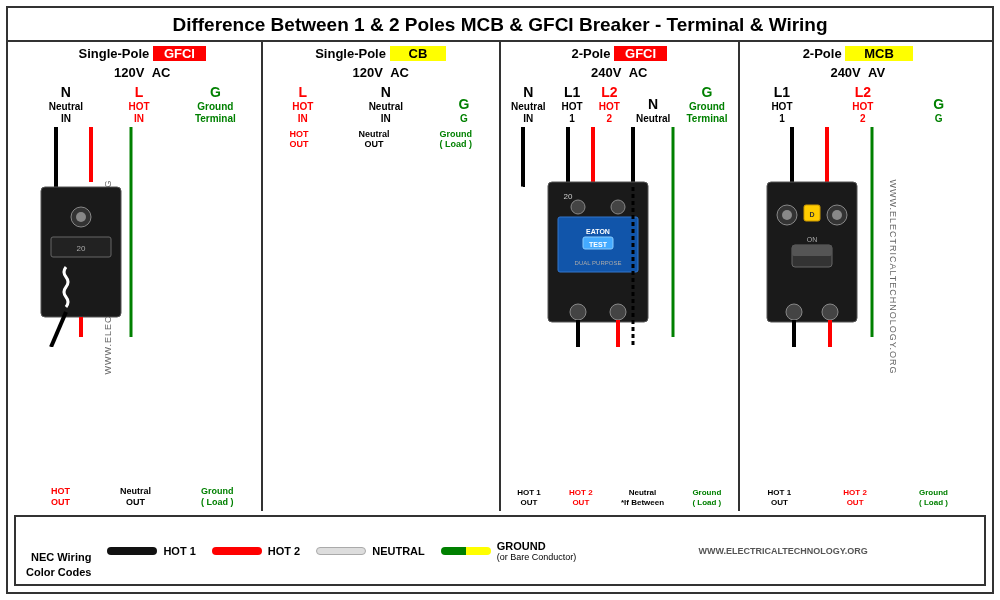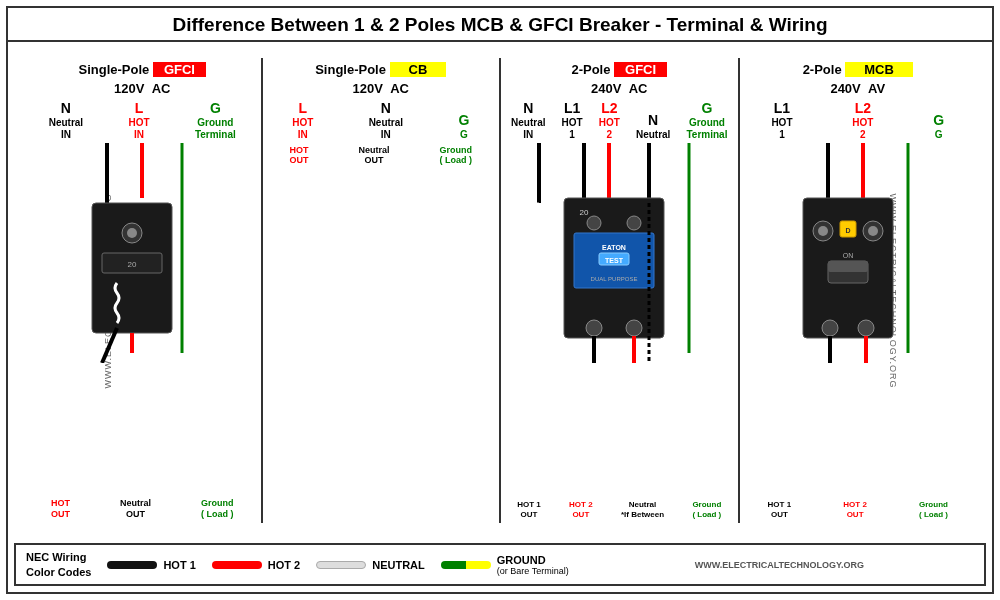--- a/index.html
+++ b/index.html
@@ -11,21 +11,20 @@
       overflow: hidden;
       display: flex;
       flex-direction: column;
     }
     .main-container {
       border: 2px solid #333;
       margin: 6px;
       flex: 1;
       display: flex;
       flex-direction: column;
-      gap: 16px;
     }
     .title-bar {
       background: #fff;
       text-align: center;
       font-size: 19px;
       font-weight: bold;
       padding: 6px 4px 4px;
       border-bottom: 2px solid #333;
       color: #000;
     }
@@ -122,39 +121,40 @@
     }
     .t-black { color: #000; }
     .t-red { color: red; }
     .t-green { color: green; }
     
     .diagram-area {
       position: relative;
       width: 100%;
       flex: 1;
       display: flex;
-      justify-content: center;
+      justify-content: flex-start;
     }
     
     .legend {
       background: #fff;
       border: 2px solid #333;
       margin: 4px 6px 6px 6px;
       padding: 5px 10px;
       display: flex;
       align-items: center;
       gap: 16px;
       font-size: 11px;
       font-weight: bold;
     }
     .legend-title {
       font-size: 11px;
       font-weight: bold;
-      text-align: left;
+      text-align: right;
       line-height: 1.3;
+      margin-top: 28px;
     }
     .legend-item {
       display: flex;
       align-items: center;
       gap: 6px;
     }
     .wire-swatch {
       width: 50px;
       height: 8px;
       border-radius: 4px;
@@ -482,19 +482,19 @@
       <span class="legend-label">HOT 2</span>
     </div>
     <div class="legend-item">
       <div class="wire-swatch wire-white"></div>
       <span class="legend-label">NEUTRAL</span>
     </div>
     <div class="legend-item">
       <div class="wire-swatch wire-green-yellow"></div>
       <div>
         <div class="legend-label">GROUND</div>
-        <div style="font-size:9px;font-weight:normal;">(or Bare Terminal)</div>
+        <div style="font-size:9px;font-weight:normal;">(or Bare Conductor)</div>
       </div>
     </div>
     <div style="flex:1;text-align:center;font-size:9px;color:#555;">WWW.ELECTRICALTECHNOLOGY.ORG</div>
   </div>
 
 </div>
 
 </body></html>

